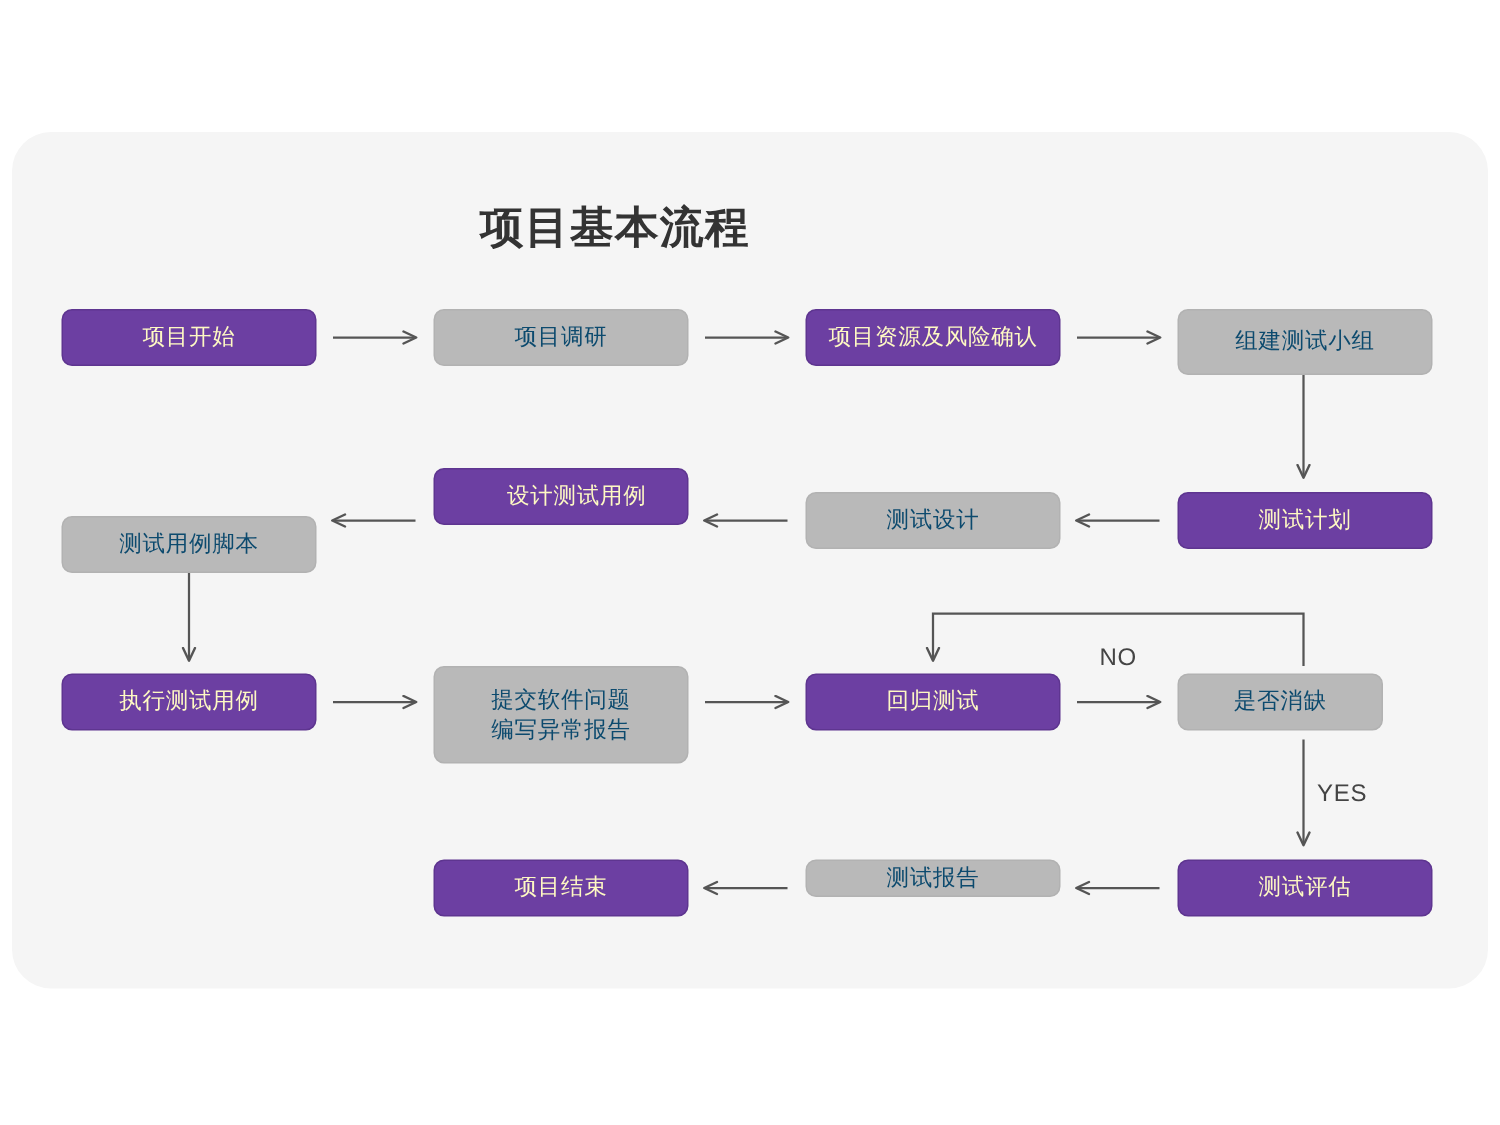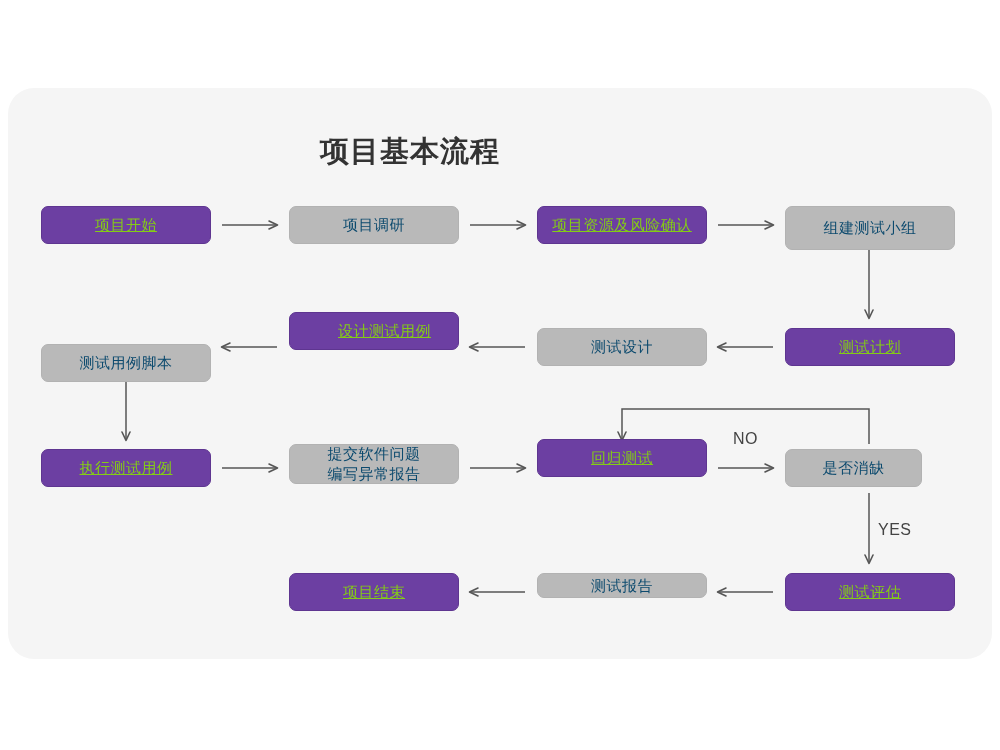--- a/index.html
+++ b/index.html
@@ -49,22 +49,21 @@
     justify-content: center;
     text-align: center;
     font-size: 15px;
     line-height: 20px;
     letter-spacing: 0.5px;
     white-space: pre-line;
   }
   .node.purple {
     background: #6c3fa2;
     border: 1.5px solid #5e3590;
-    color: #84cc16;
-    text-decoration: underline;
+    color: #fef9c3;
   }
   .node.gray {
     background: #b9b9b9;
     border: 1.5px solid #b2b2b2;
     color: #0c4a6e;
   }
   .arrow-svg {
     position: absolute;
     left: 0;
     top: 0;
@@ -132,22 +131,22 @@
   <div class="node gray" style="left:289px; top:206px; width:170px; height:38px;">项目调研</div>
   <div class="node purple" style="left:537px; top:206px; width:170px; height:38px;">项目资源及风险确认</div>
   <div class="node gray" style="left:785px; top:206px; width:170px; height:44px;">组建测试小组</div>
 
   <div class="node gray" style="left:41px;  top:328px; width:170px; height:38px;margin-top:16px;">测试用例脚本</div>
   <div class="node purple" style="left:289px; top:312px; width:170px; height:38px;padding-left:21px;">设计测试用例</div>
   <div class="node gray" style="left:537px; top:328px; width:170px; height:38px;">测试设计</div>
   <div class="node purple" style="left:785px; top:328px; width:170px; height:38px;">测试计划</div>
 
   <div class="node purple" style="left:41px;  top:449px; width:170px; height:38px;">执行测试用例</div>
-  <div class="node gray" style="left:289px; top:444px; width:170px; height:40px;">提交软件问题
+  <div class="node gray" style="left:289px; top:444px; width:170px; height:65px;">提交软件问题
 编写异常报告</div>
-  <div class="node purple" style="left:537px; top:439px; width:170px; height:38px;">回归测试</div>
+  <div class="node purple" style="left:537px; top:449px; width:170px; height:38px;">回归测试</div>
   <div class="node gray" style="left:785px; top:449px; width:137px; height:38px;">是否消缺</div>
 
   <div class="node purple" style="left:289px; top:573px; width:170px; height:38px;">项目结束</div>
   <div class="node gray" style="left:537px; top:573px; width:170px; height:25px;">测试报告</div>
   <div class="node purple" style="left:785px; top:573px; width:170px; height:38px;">测试评估</div>
 
 </div>
 
 </body></html>

